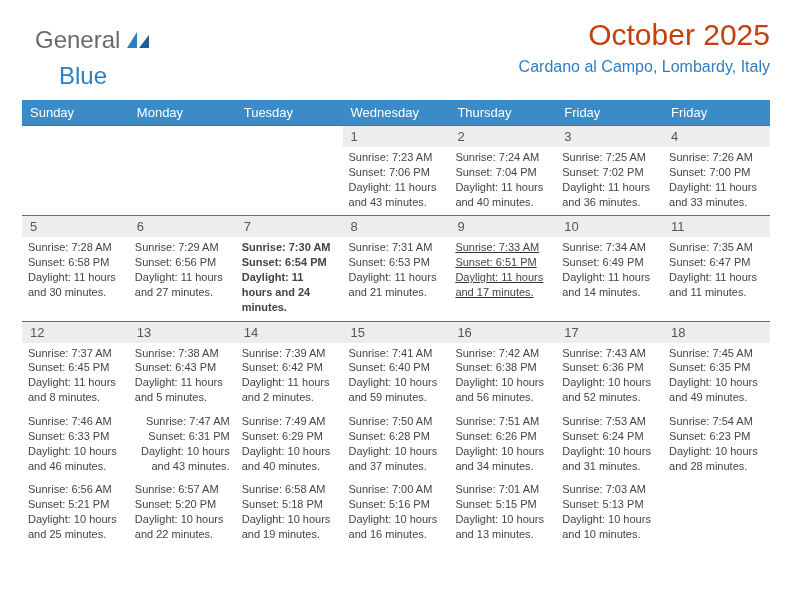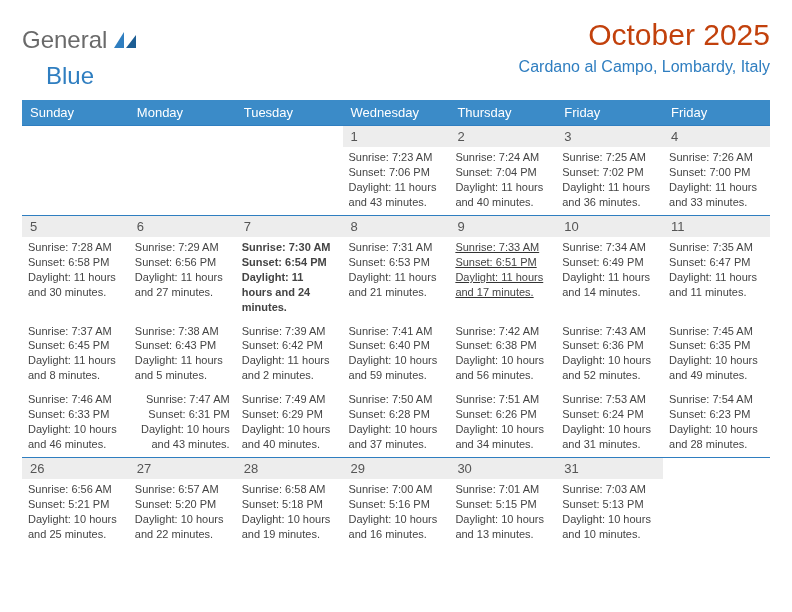--- a/index.html
+++ b/index.html
@@ -9,20 +9,21 @@
     height: 612px;
     background: #ffffff;
     color: #333;
     padding: 18px 22px;
   }
   .header {
     display: flex;
     justify-content: space-between;
     align-items: flex-start;
     margin-bottom: 6px;
+    margin-left: 13px;
   }
   .logo {
     display: flex;
     align-items: center;
     gap: 2px;
     margin-top: 8px;
   }
   .logo-text {
     font-size: 24px;
     font-weight: 400;
@@ -204,20 +205,43 @@
         <td style="border-top: none; height: 64px; text-decoration: underline;">
           <div class="cell-body">Sunrise: 7:33 AM<br>Sunset: 6:51 PM<br>Daylight: 11 hours and 17 minutes.</div>
         </td>
         <td style="border-top: none; height: 64px;">
           <div class="cell-body">Sunrise: 7:34 AM<br>Sunset: 6:49 PM<br>Daylight: 11 hours and 14 minutes.</div>
         </td>
         <td style="border-top: none; height: 64px;">
           <div class="cell-body">Sunrise: 7:35 AM<br>Sunset: 6:47 PM<br>Daylight: 11 hours and 11 minutes.</div>
         </td>
       </tr>
+      <tr class="daynum-row">
+        <td style="height: auto;">
+          <div class="daynum">12</div>
+        </td>
+        <td style="height: auto;">
+          <div class="daynum">13</div>
+        </td>
+        <td style="height: auto;">
+          <div class="daynum">14</div>
+        </td>
+        <td style="height: auto;">
+          <div class="daynum">15</div>
+        </td>
+        <td style="height: auto;">
+          <div class="daynum">16</div>
+        </td>
+        <td style="height: auto;">
+          <div class="daynum">17</div>
+        </td>
+        <td style="height: auto;">
+          <div class="daynum">18</div>
+        </td>
+      </tr>
       <tr class="body-row">
         <td style="border-top: none; height: 64px;">
           <div class="cell-body">Sunrise: 7:37 AM<br>Sunset: 6:45 PM<br>Daylight: 11 hours and 8 minutes.</div>
         </td>
         <td style="border-top: none; height: 64px;">
           <div class="cell-body">Sunrise: 7:38 AM<br>Sunset: 6:43 PM<br>Daylight: 11 hours and 5 minutes.</div>
         </td>
         <td style="border-top: none; height: 64px;">
           <div class="cell-body">Sunrise: 7:39 AM<br>Sunset: 6:42 PM<br>Daylight: 11 hours and 2 minutes.</div>
         </td>
@@ -248,43 +272,20 @@
           <div class="cell-body">Sunrise: 7:50 AM<br>Sunset: 6:28 PM<br>Daylight: 10 hours and 37 minutes.</div>
         </td>
         <td style="border-top: none; height: 64px;">
           <div class="cell-body">Sunrise: 7:51 AM<br>Sunset: 6:26 PM<br>Daylight: 10 hours and 34 minutes.</div>
         </td>
         <td style="border-top: none; height: 64px;">
           <div class="cell-body">Sunrise: 7:53 AM<br>Sunset: 6:24 PM<br>Daylight: 10 hours and 31 minutes.</div>
         </td>
         <td style="border-top: none; height: 64px;">
           <div class="cell-body">Sunrise: 7:54 AM<br>Sunset: 6:23 PM<br>Daylight: 10 hours and 28 minutes.</div>
-        </td>
-      </tr>
-      <tr class="daynum-row">
-        <td style="height: auto;">
-          <div class="daynum">26</div>
-        </td>
-        <td style="height: auto;">
-          <div class="daynum">27</div>
-        </td>
-        <td style="height: auto;">
-          <div class="daynum">28</div>
-        </td>
-        <td style="height: auto;">
-          <div class="daynum">29</div>
-        </td>
-        <td style="height: auto;">
-          <div class="daynum">30</div>
-        </td>
-        <td style="height: auto;">
-          <div class="daynum">31</div>
-        </td>
-        <td style="height: auto;">
-          <div class="daynum empty">&nbsp;</div>
         </td>
       </tr>
       <tr class="body-row">
         <td style="border-top: none; height: 64px;">
           <div class="cell-body">Sunrise: 6:56 AM<br>Sunset: 5:21 PM<br>Daylight: 10 hours and 25 minutes.</div>
         </td>
         <td style="border-top: none; height: 64px;">
           <div class="cell-body">Sunrise: 6:57 AM<br>Sunset: 5:20 PM<br>Daylight: 10 hours and 22 minutes.</div>
         </td>
         <td style="border-top: none; height: 64px;">

